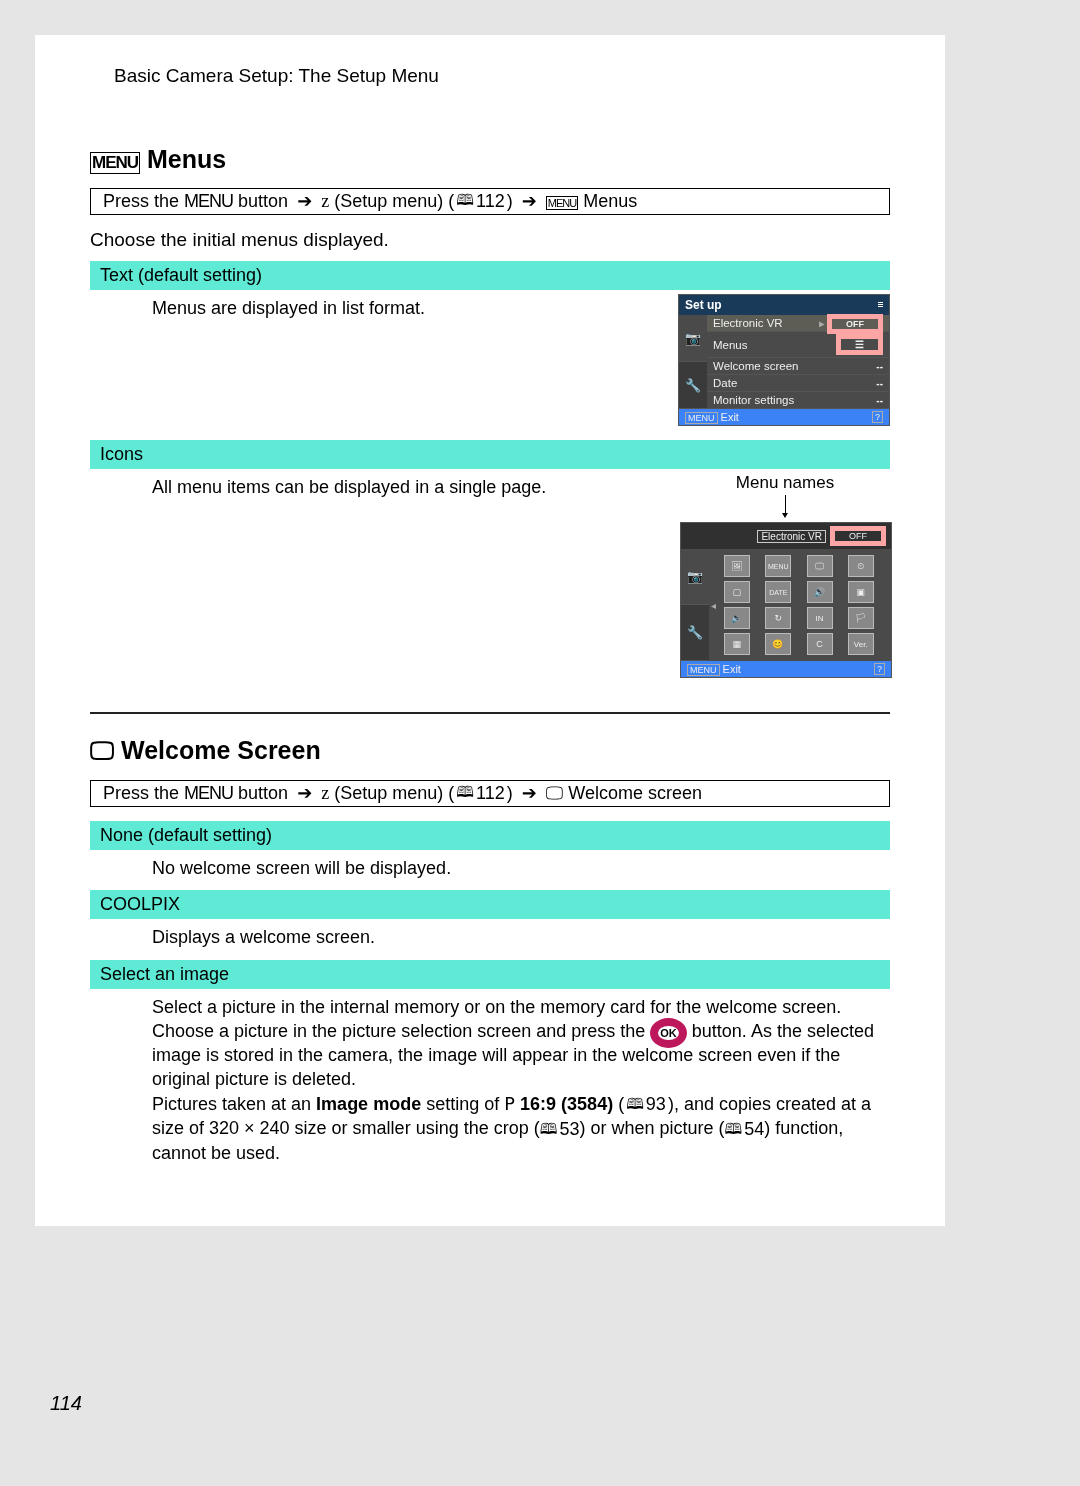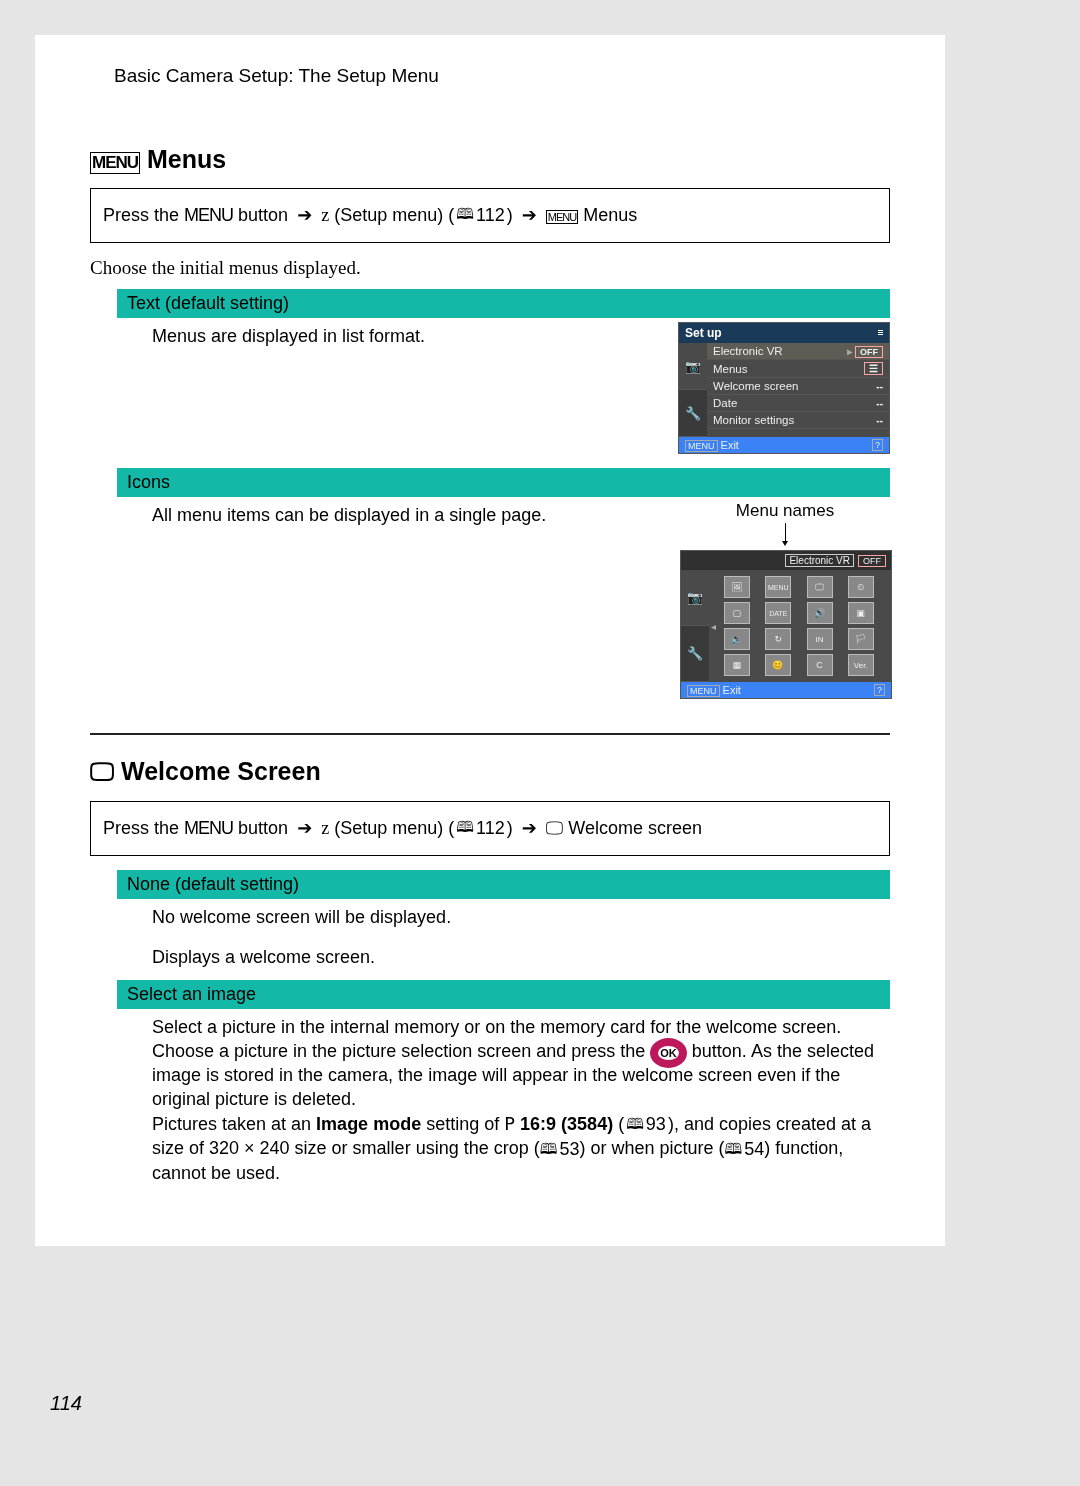--- a/index.html
+++ b/index.html
@@ -31,35 +31,33 @@
     margin-bottom: 14px;
   }
   .heading-icon {
     display: inline-block;
     font-family: Arial, sans-serif;
     font-weight: bold;
     letter-spacing: -1px;
   }
   .nav-box {
     border: 1.5px solid #000;
-    padding: 14px 12px;
+    padding: 0 12px;
     font-size: 18px;
     margin-bottom: 14px;
   }
   .nav-box .arrow { margin: 0 4px; }
   .intro {
     font-size: 19px;
     margin-bottom: 10px;
-    font-family: Liberation Serif, serif;
   }
   .option-row {
-    background: #14b8a6;
+    background: #5eead4;
     padding: 4px 10px;
     font-size: 18px;
-    margin-left: 27px;
   }
   .option-body {
     font-size: 18px;
     line-height: 1.35;
     padding: 6px 0 8px 62px;
   }
   .option-container {
     position: relative;
     margin-bottom: 2px;
   }
@@ -181,21 +179,21 @@
   }
   .vr-box { border:1px solid #ccc; padding:0 3px; font-size:10px; }
   .arrow-bracket { font-size:10px; color:#aaa; }
   .icon-badge {
     height:6px;
     display:flex;
     flex-direction: column;
     gap:1px;
   }
   .icon-badge span { width:5px; height:1px; background:#fff; display:block; }
-  .off-badge { border:1px solid #fca5a5; font-size:9px; padding:0 4px;text-align:center; }
+  .off-badge { border:5px solid #fca5a5; font-size:9px; padding:0 14px;text-align:center; }
   .book-ref { display:inline-flex; align-items:center; gap:2px; }
   .book-ref .bicon { font-size:15px; }
   .bold { font-weight:bold; }
   .pointer-down {
     display:flex;
     flex-direction:column;
     align-items:center;
     margin-bottom: 4px;
   }
   .pointer-down .stem { width:1px; height:18px; background:#000; }
@@ -357,20 +355,21 @@
     <span>Welcome screen</span>
   </div>
 
 
   <div class="option-container">
     <div class="option-row">None (default setting)</div>
     <div class="option-body">No welcome screen will be displayed.</div>
   </div>
 
   <div class="option-container">
+    <div class="option-row">COOLPIX</div>
     <div class="option-body">Displays a welcome screen.</div>
   </div>
 
   <div class="option-container">
     <div class="option-row">Select an image</div>
     <div class="option-body">
       <span>Select a picture in the internal memory or on the memory card for the welcome screen. Choose a picture in the picture selection screen and press the</span>
       <span style="border:8px solid #be185d; border-radius:50%; font-size:11px; padding:1px 2px; font-weight:bold;">OK</span>
       <span>button. As the selected image is stored in the camera, the image will appear in the welcome screen even if the original picture is deleted.</span><br>
       <span>Pictures taken at an</span>

